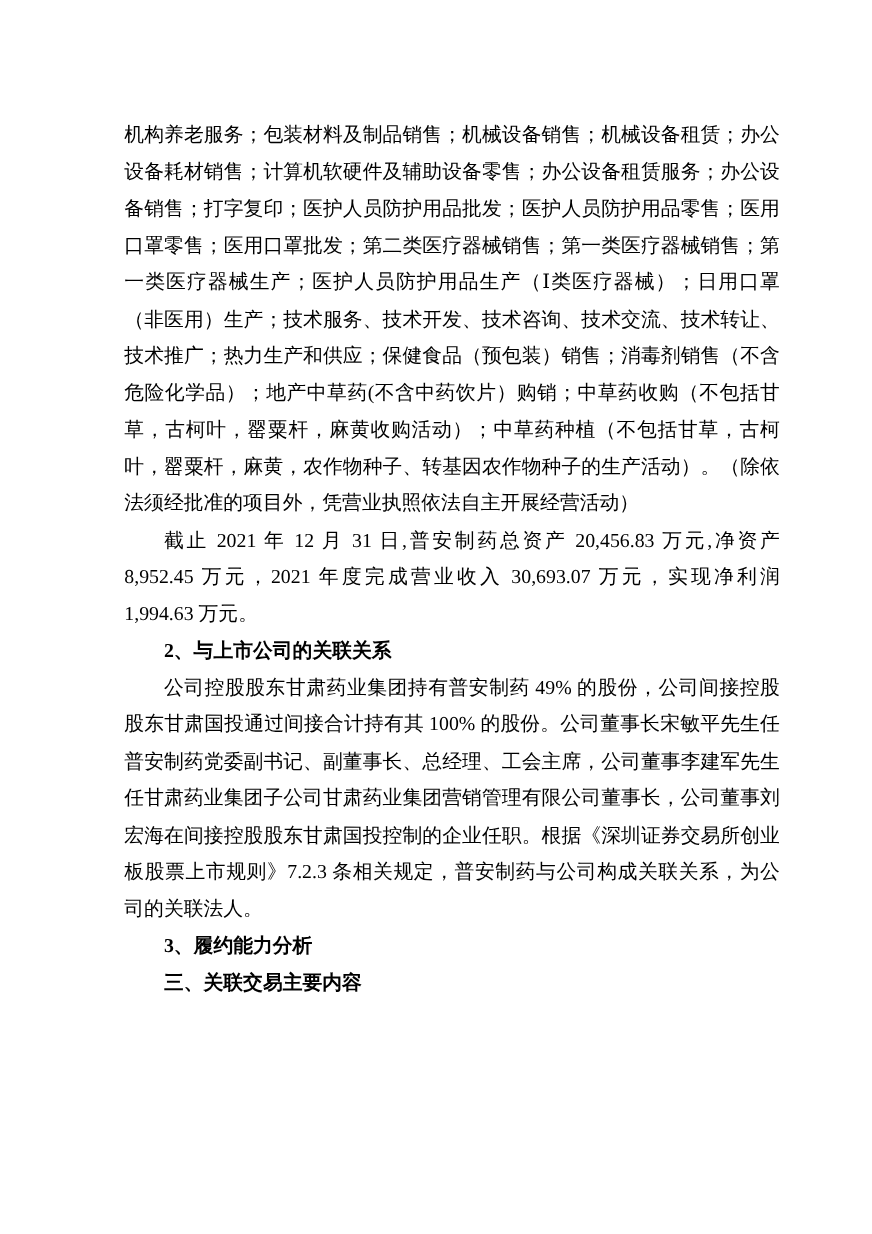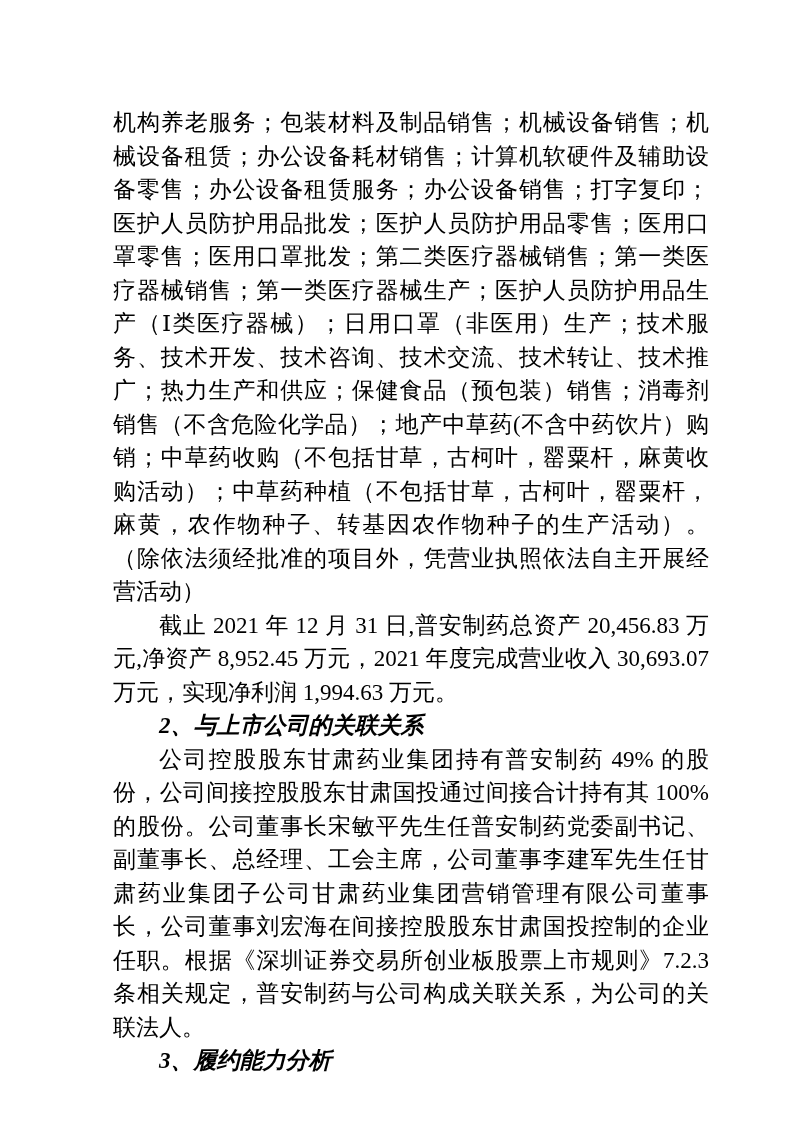--- a/index.html
+++ b/index.html
@@ -14,37 +14,38 @@
   }
   .doc-page {
     position: absolute;
     left: 113px;
     top: 106px;
     width: 596px;
   }
   .doc-page p {
     margin: 0;
     padding: 0;
-    font-size: 23px;
+    font-size: 18px;
     line-height: 33.5px;
     text-align: justify;
   }
   .indent { text-indent: 2em; }
-  .bold-heading { font-weight: 700; font-style: italic; }
+  .bold-heading { font-weight: 700; }
 </style>
 </head>
 <body>
 
 <div class="doc-page">
   <p>机构养老服务；包装材料及制品销售；机械设备销售；机械设备租赁；办公设备耗材销售；计算机软硬件及辅助设备零售；办公设备租赁服务；办公设备销售；打字复印；医护人员防护用品批发；医护人员防护用品零售；医用口罩零售；医用口罩批发；第二类医疗器械销售；第一类医疗器械销售；第一类医疗器械生产；医护人员防护用品生产（Ⅰ类医疗器械）；日用口罩（非医用）生产；技术服务、技术开发、技术咨询、技术交流、技术转让、技术推广；热力生产和供应；保健食品（预包装）销售；消毒剂销售（不含危险化学品）；地产中草药(不含中药饮片）购销；中草药收购（不包括甘草，古柯叶，罂粟杆，麻黄收购活动）；中草药种植（不包括甘草，古柯叶，罂粟杆，麻黄，农作物种子、转基因农作物种子的生产活动）。（除依法须经批准的项目外，凭营业执照依法自主开展经营活动）</p>
 
   <p class="indent">截止 2021 年 12 月 31 日,普安制药总资产 20,456.83 万元,净资产 8,952.45 万元，2021 年度完成营业收入 30,693.07 万元，实现净利润 1,994.63 万元。</p>
 
   <p class="indent bold-heading">2、与上市公司的关联关系</p>
 
   <p class="indent">公司控股股东甘肃药业集团持有普安制药 49% 的股份，公司间接控股股东甘肃国投通过间接合计持有其 100% 的股份。公司董事长宋敏平先生任普安制药党委副书记、副董事长、总经理、工会主席，公司董事李建军先生任甘肃药业集团子公司甘肃药业集团营销管理有限公司董事长，公司董事刘宏海在间接控股股东甘肃国投控制的企业任职。根据《深圳证券交易所创业板股票上市规则》7.2.3 条相关规定，普安制药与公司构成关联关系，为公司的关联法人。</p>
 
   <p class="indent bold-heading">3、履约能力分析</p>
 
 
+  <p class="indent bold-heading">三、关联交易主要内容</p>
 
 
 </div>
 
 </body></html>

